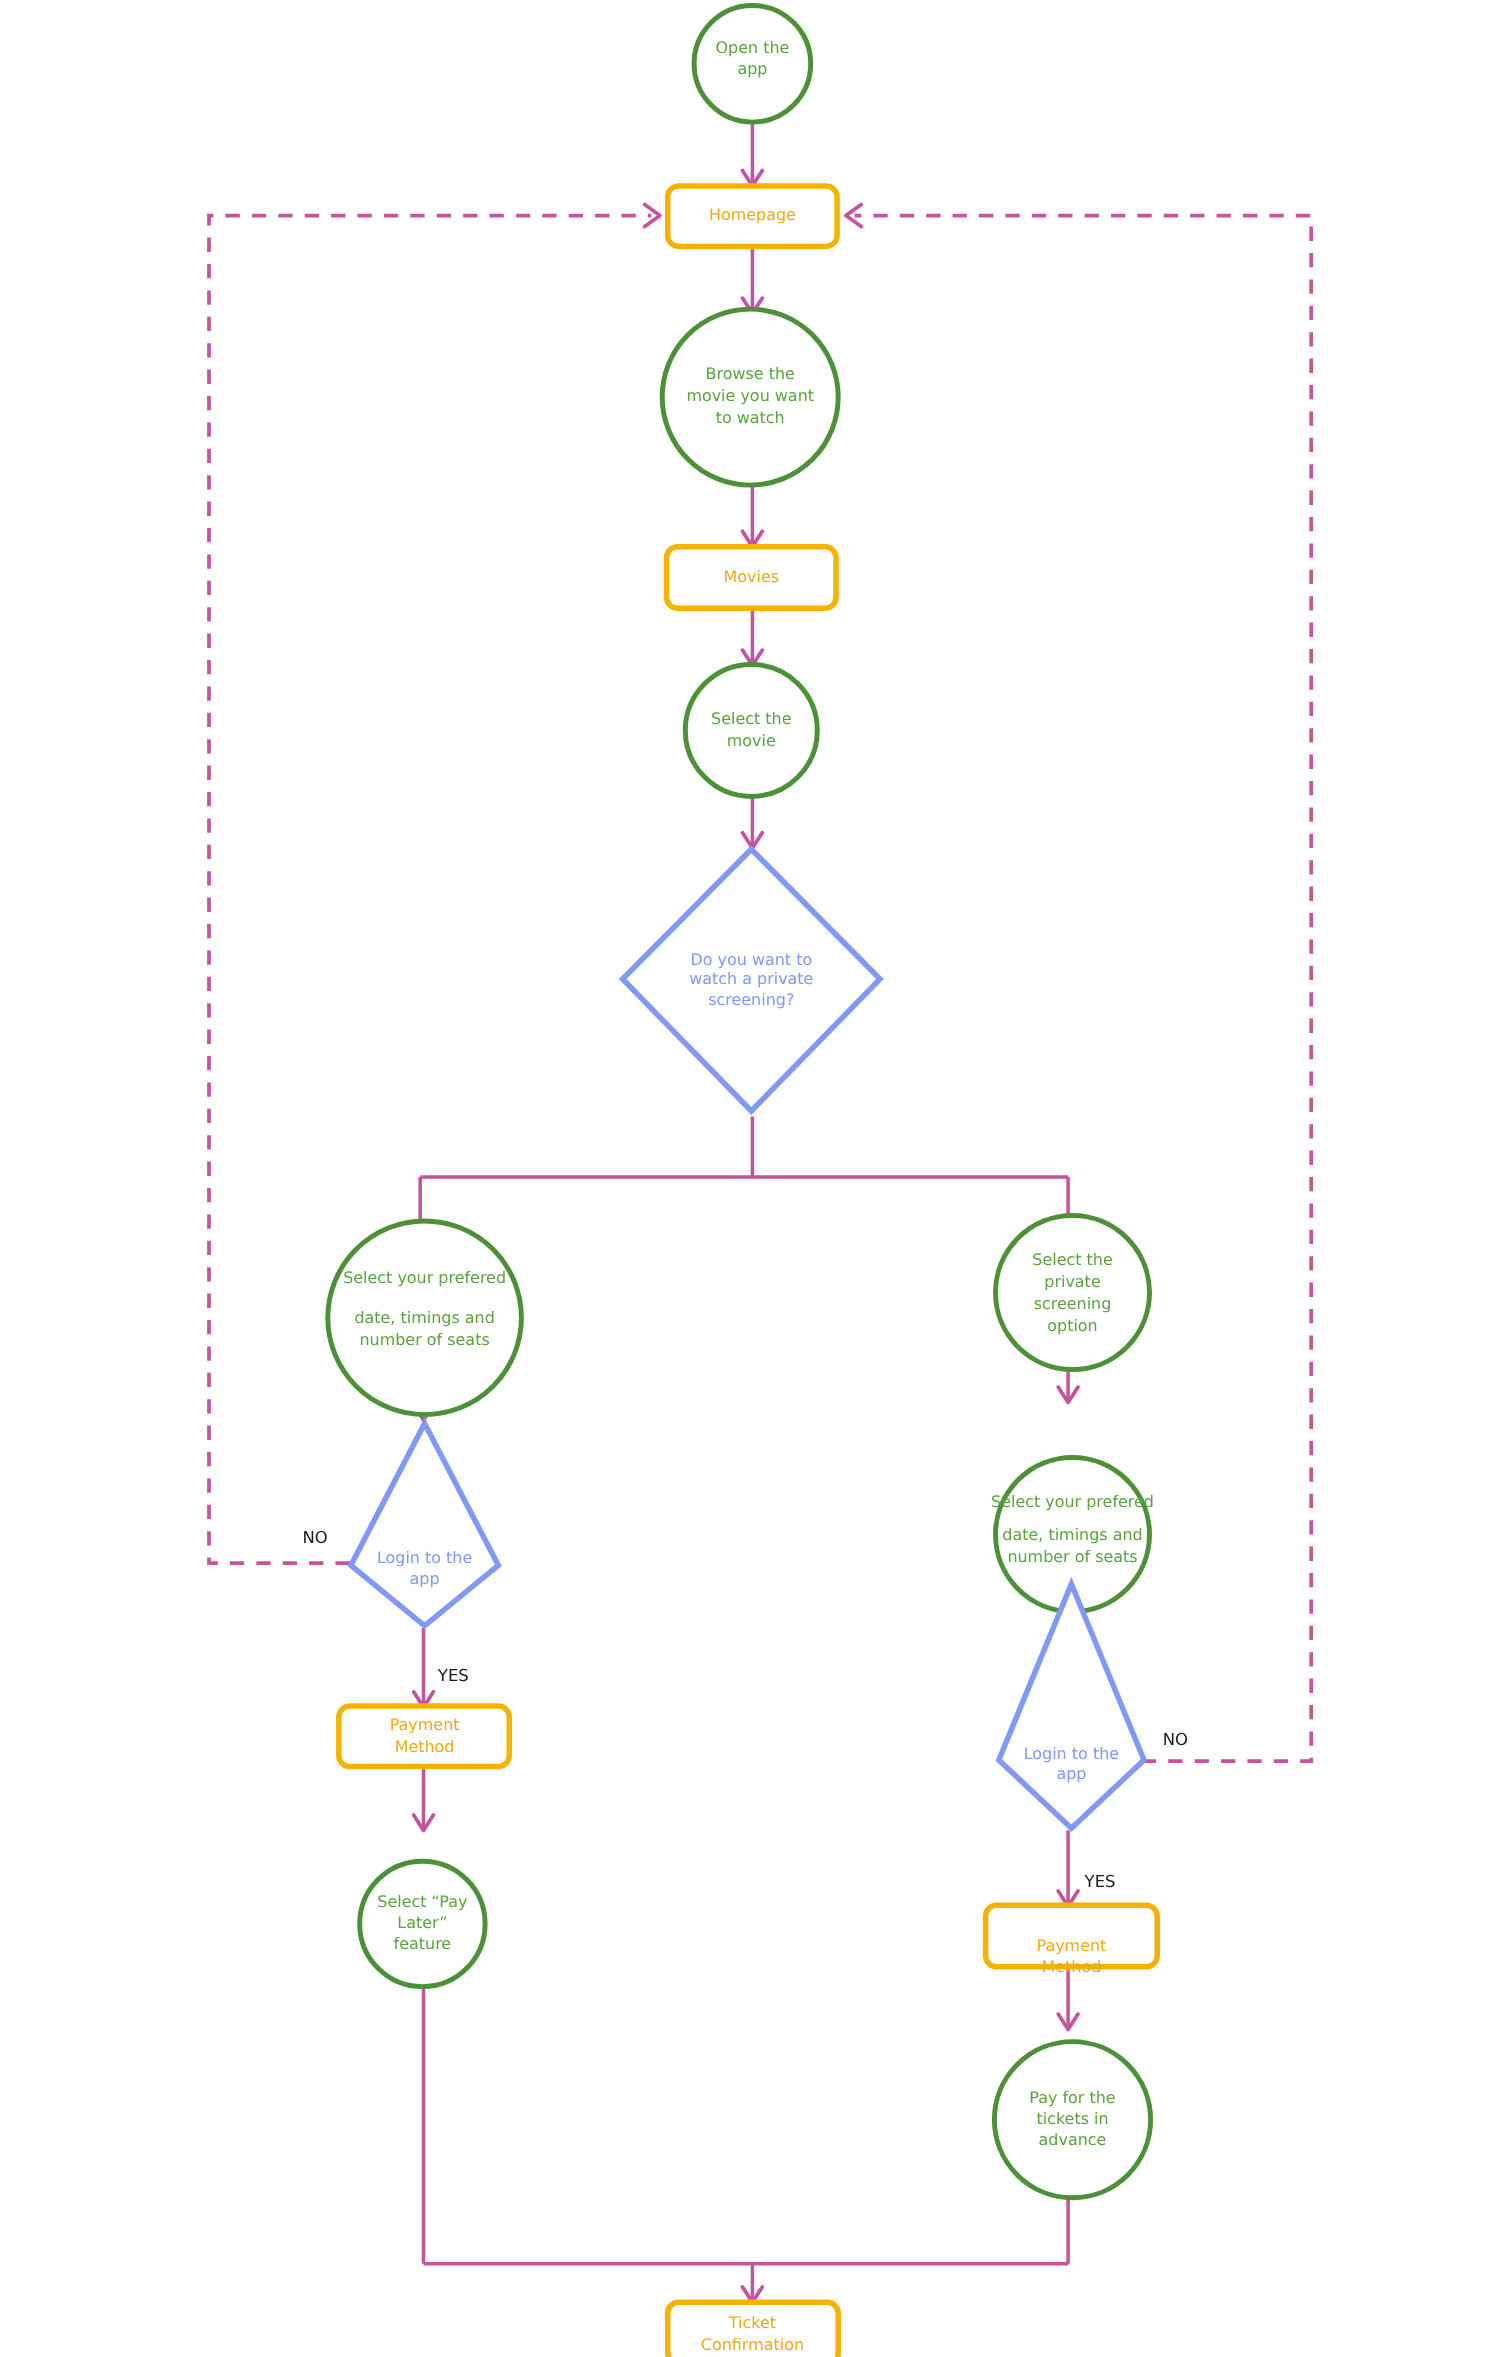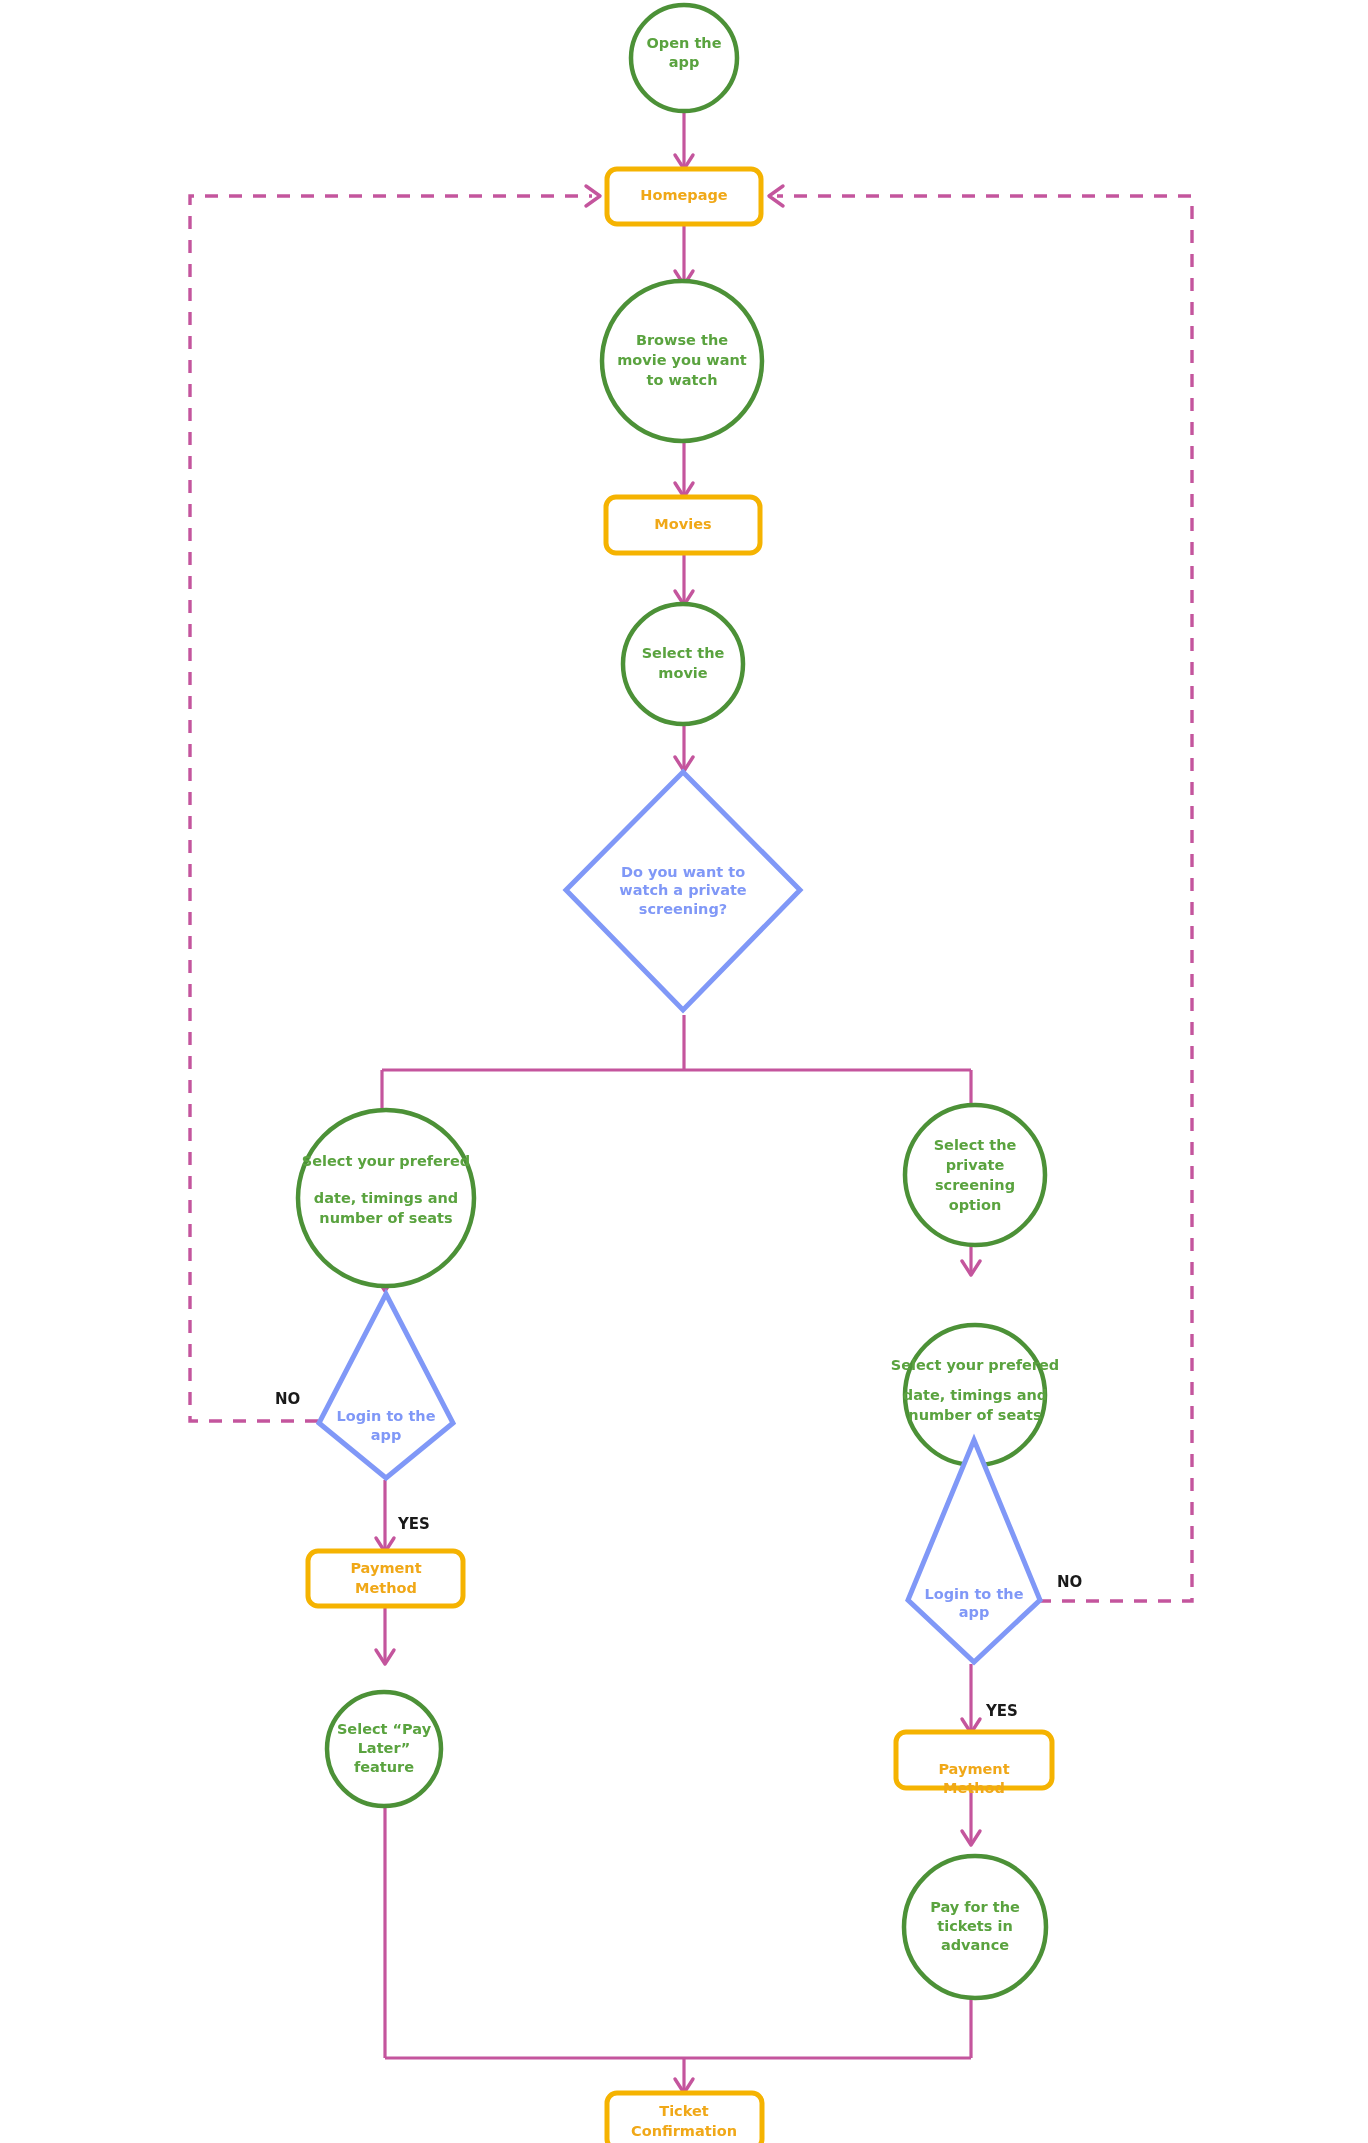--- a/index.html
+++ b/index.html
@@ -10,21 +10,20 @@
   body {
     width: 1368px;
     height: 2143px;
     font-family: "DejaVu Sans", sans-serif;
     overflow: hidden;
   }
   #flowchart-root {
     position: relative;
     width: 1368px;
     height: 2143px;
-    font-weight: bold;
   }
   svg#flow-svg {
     display: block;
     width: 1368px;
     height: 2143px;
   }
   .node-shape-green { fill: #ffffff; stroke: #4c9137; stroke-width: 4.5; }
   .node-shape-orange { fill: #ffffff; stroke: #f5b301; stroke-width: 5; }
   .node-shape-blue { fill: #ffffff; stroke: #8098f7; stroke-width: 5; }
 

